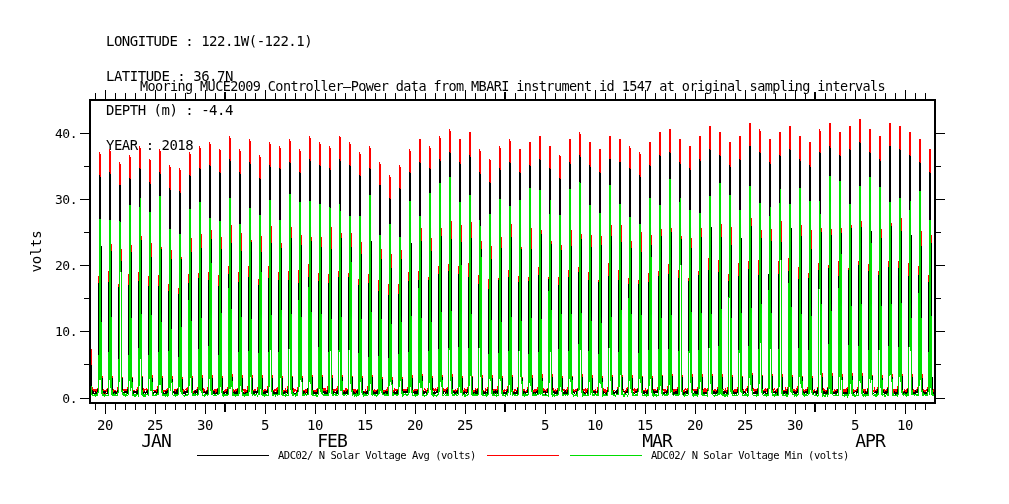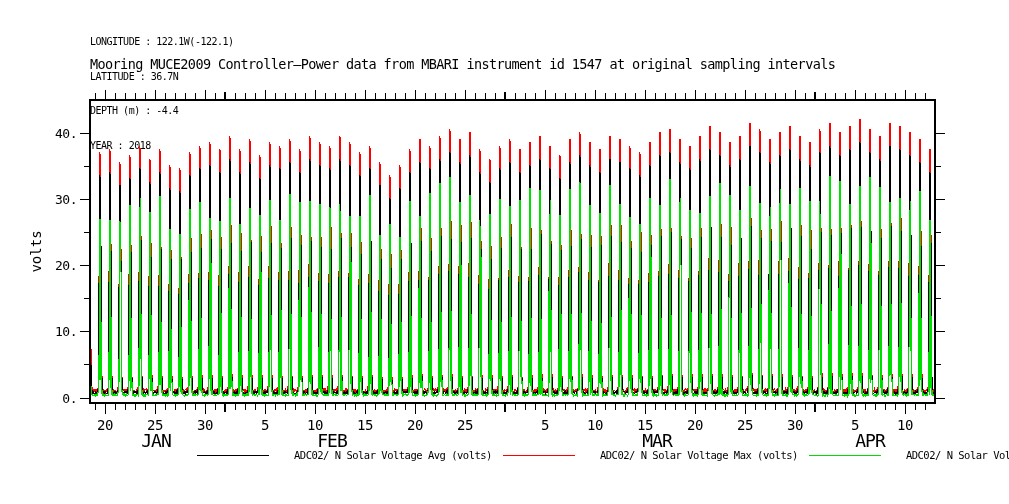--- a/index.html
+++ b/index.html
@@ -1,25 +1,25 @@
 <!DOCTYPE html>
 <html><head>
 <meta charset="utf-8">
 <style>
   html,body{margin:0;padding:0;background:#ffffff;}
   body{width:1009px;height:504px;position:relative;overflow:hidden;
        font-family:"DejaVu Sans Mono",monospace;color:#000;}
-  .hdr{position:absolute;left:90px;top:13px;font-size:10px;line-height:11.5px;
+  .hdr{position:absolute;left:106px;top:13px;font-size:14px;line-height:11.5px;
        letter-spacing:-0.5px;white-space:pre;}
-  .title{position:absolute;left:90px;top:56px;width:845px;text-align:left;
+  .title{position:absolute;left:90px;top:78px;width:845px;text-align:center;
        font-size:13.5px;letter-spacing:-0.6px;white-space:nowrap;}
   svg{position:absolute;left:0;top:0;}
   .legend{position:absolute;left:197px;top:449px;display:flex;align-items:center;
        gap:11px;font-size:10.5px;letter-spacing:-0.5px;white-space:nowrap;}
-  .legend-item{display:flex;align-items:center;gap:25px;}
+  .legend-item{display:flex;align-items:center;gap:9px;}
   .legend-line{display:inline-block;width:72px;height:0;border-top:1px solid #000;}
 </style>
 </head>
 <body>
 
 <div class="hdr">
   <div>LONGITUDE : 122.1W(-122.1)</div>
   <div>LATITUDE : 36.7N</div>
   <div>DEPTH (m) : -4.4</div>
   <div>YEAR : 2018</div>
@@ -284,19 +284,18 @@
     <text x="41" y="251.5" font-size="14" font-family="&quot;DejaVu Sans Mono&quot;,monospace" fill="#000" text-anchor="middle" letter-spacing="0" transform="rotate(-90 41 251.5)">volts</text>
   </svg>
 
 <div class="legend">
   <div class="legend-item">
     <span class="legend-line" style="border-top-color: rgb(0, 0, 0);"></span>
     <span>ADC02/ N Solar Voltage Avg (volts)</span>
   </div>
   <div class="legend-item">
     <span class="legend-line" style="border-top-color: rgb(255, 0, 0);"></span>
-    <span>ADC02/ N Solar Voltage Max (volts)</span>
   </div>
   <div class="legend-item">
     <span class="legend-line" style="border-top-color: rgb(0, 221, 0);"></span>
     <span>ADC02/ N Solar Voltage Min (volts)</span>
   </div>
 </div>
 
 </body></html>

